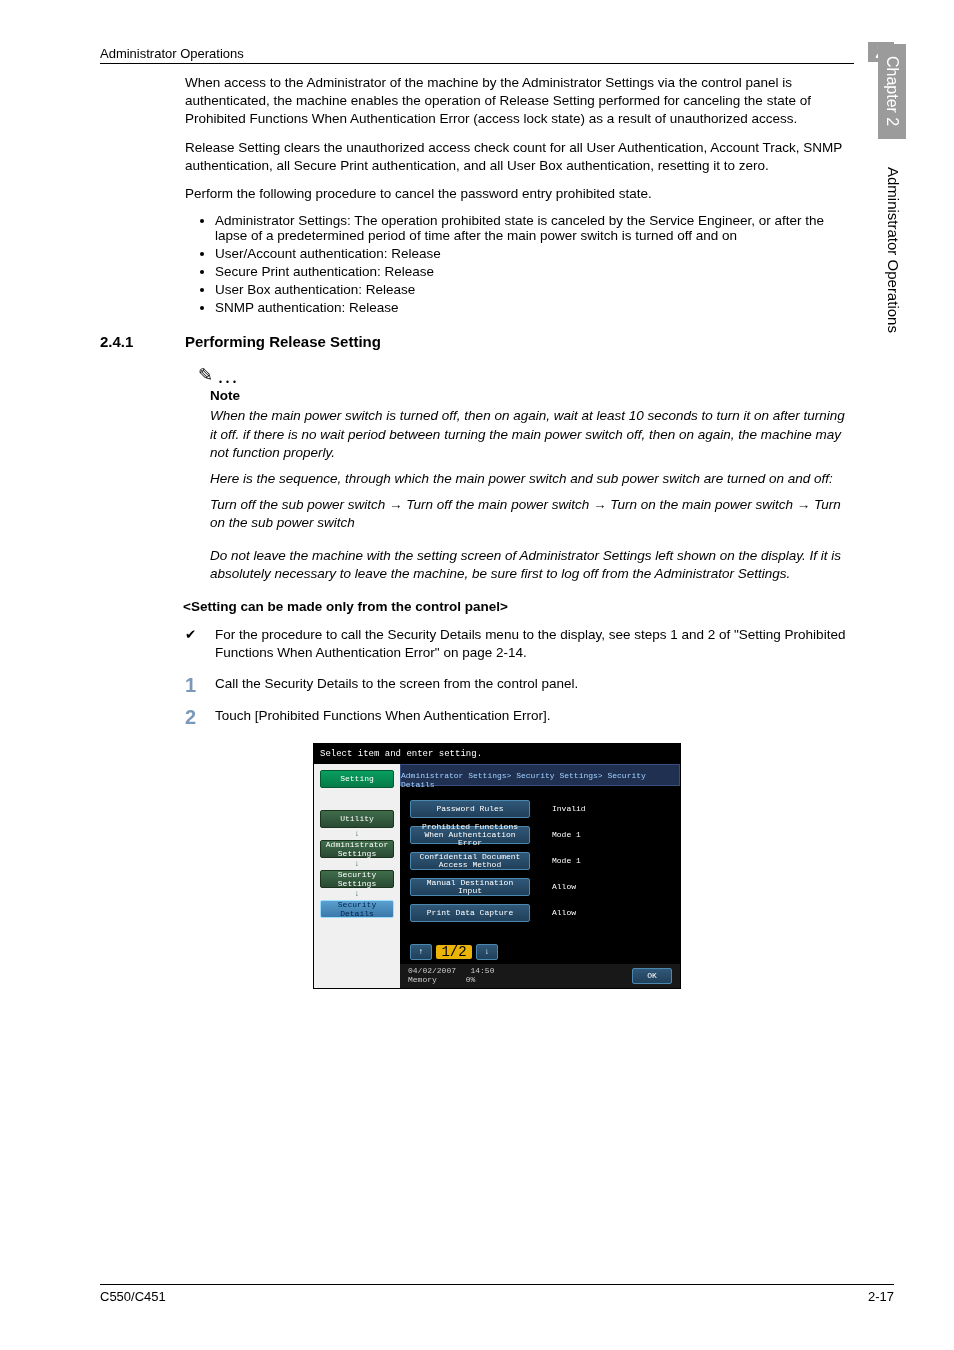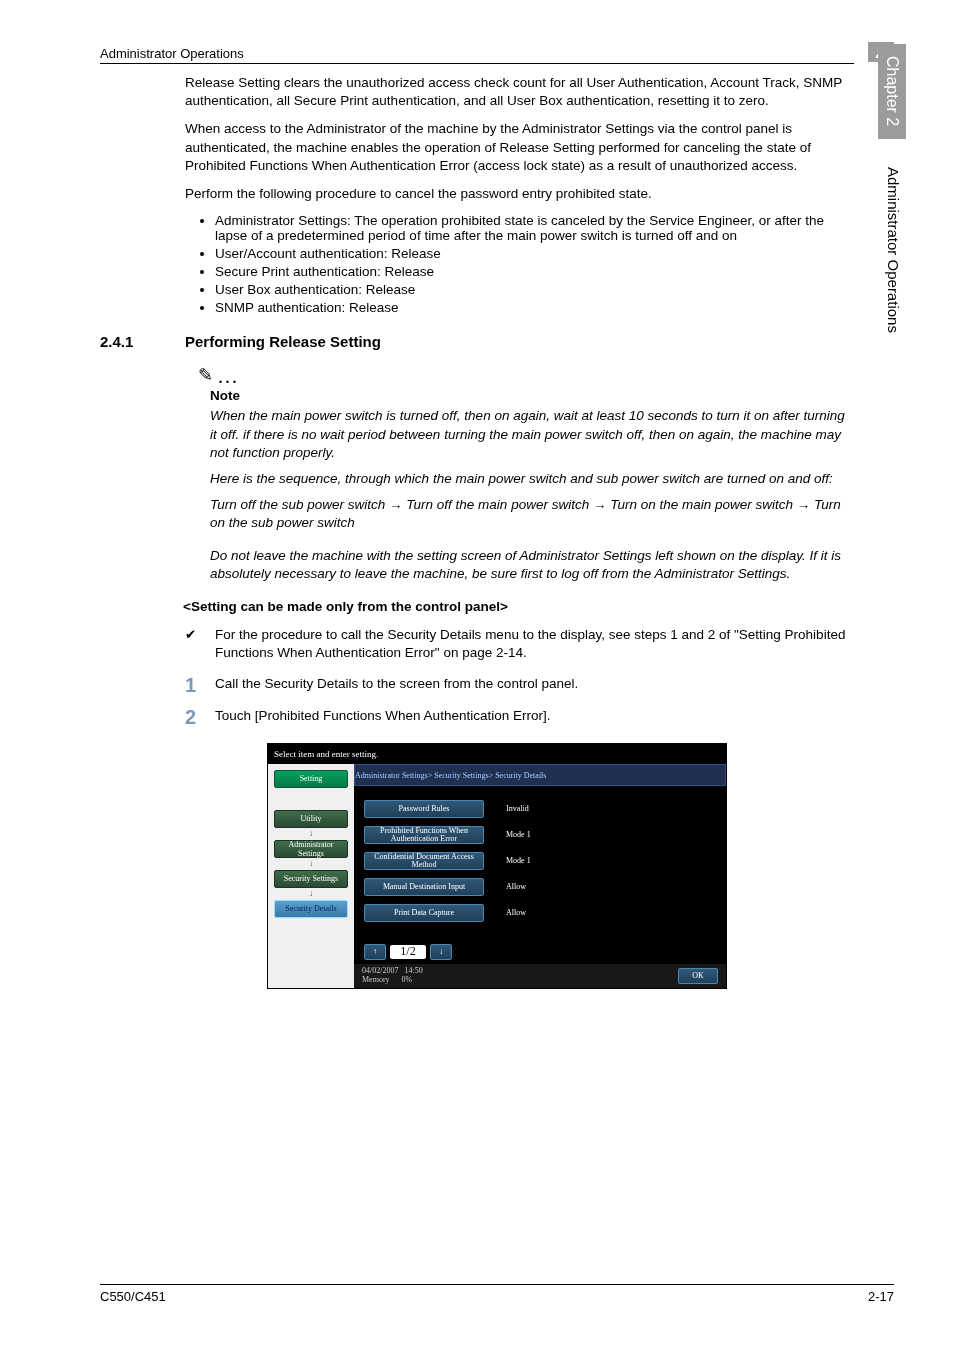--- a/index.html
+++ b/index.html
@@ -163,24 +163,24 @@
     font-size: 20px;
     color: #7a98b8;
     font-weight: bold;
     line-height:1;
   }
   .step-text {
     flex: 1;
   }
   
   .panel {
-    width: 460px;
+    width: 368px;
     margin: 16px auto 0 auto;
     border: 1px solid #000;
-    font-family: Liberation Serif, serif;
+    font-family: Liberation Mono, monospace;
     font-size: 9px;
     color: #fff;
     background: #000;
     position: relative;
     box-sizing: border-box;
   }
   .panel-top {
     height: 20px;
     background: #000;
     color: #fff;
@@ -293,22 +293,22 @@
   .pg-btn {
     width: 20px; height: 14px;
     background: linear-gradient(#305878,#20405a);
     border:1px solid #4a88b0;
     color:#fff;font-size:8px;
     display:flex;align-items:center;justify-content:center;
     border-radius:2px;
   }
   .pg-cur {
     width: 36px; height: 14px;
-    background:#ffffff;color:#000;
-    font-size:12px;
+    background:#eab308;color:#000;
+    font-size:14px;
     display:flex;align-items:center;justify-content:center;
     border-radius:2px;
   }
   .panel-foot {
     position:absolute;
     bottom:0;left:0;right:0;
     height:24px;
     background:#181818;
     display:flex;
     align-items:center;
@@ -346,22 +346,22 @@
   <div class="header-line">
     <span class="left">Administrator Operations</span>
   </div>
   <div class="chapter-badge">2</div>
 
   <div class="side-tab">Chapter 2</div>
   <div class="side-text">Administrator Operations</div>
 
 
   <div class="body-indent">
+    <p class="body">When access to the Administrator of the machine by the Administrator Settings via the control panel is authenticated, the machine enables the operation of Release Setting performed for canceling the state of Prohibited Functions When Authentication Error (access lock state) as a result of unauthorized access.</p>
     <p class="body">Release Setting clears the unauthorized access check count for all User Authentication, Account Track, SNMP authentication, all Secure Print authentication, and all User Box authentication, resetting it to zero.</p>
-    <p class="body">When access to the Administrator of the machine by the Administrator Settings via the control panel is authenticated, the machine enables the operation of Release Setting performed for canceling the state of Prohibited Functions When Authentication Error (access lock state) as a result of unauthorized access.</p>
     <p class="body">Perform the following procedure to cancel the password entry prohibited state.</p>
     <ul class="bullets">
       <li>Administrator Settings: The operation prohibited state is canceled by the Service Engineer, or after the lapse of a predetermined period of time after the main power switch is turned off and on</li>
       <li>User/Account authentication: Release</li>
       <li>Secure Print authentication: Release</li>
       <li>User Box authentication: Release</li>
       <li>SNMP authentication: Release</li>
     </ul>
   </div>
 

